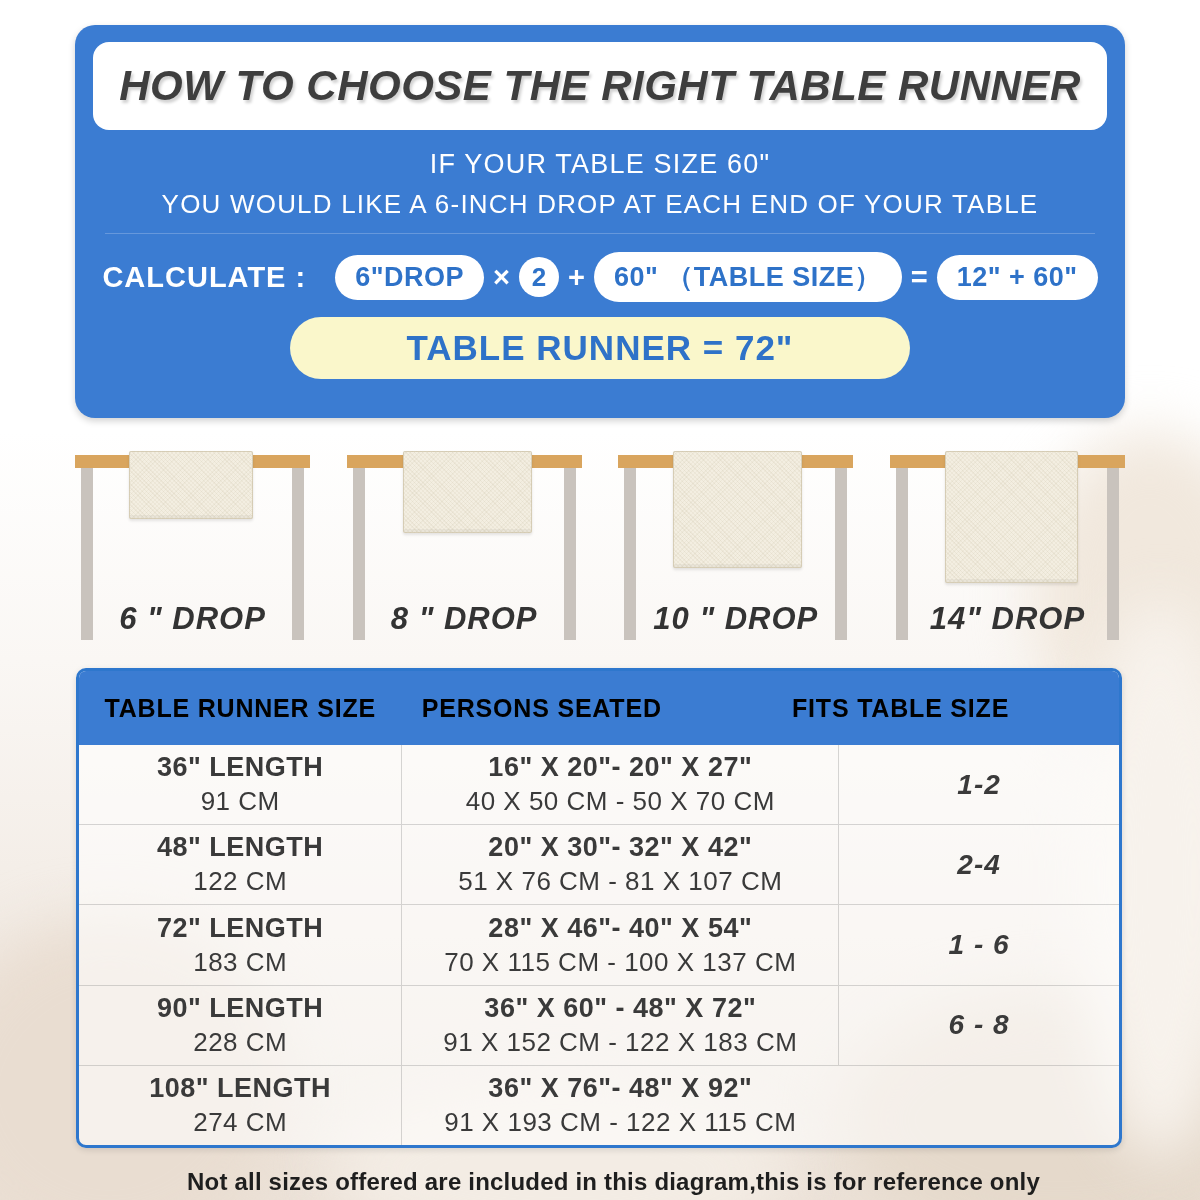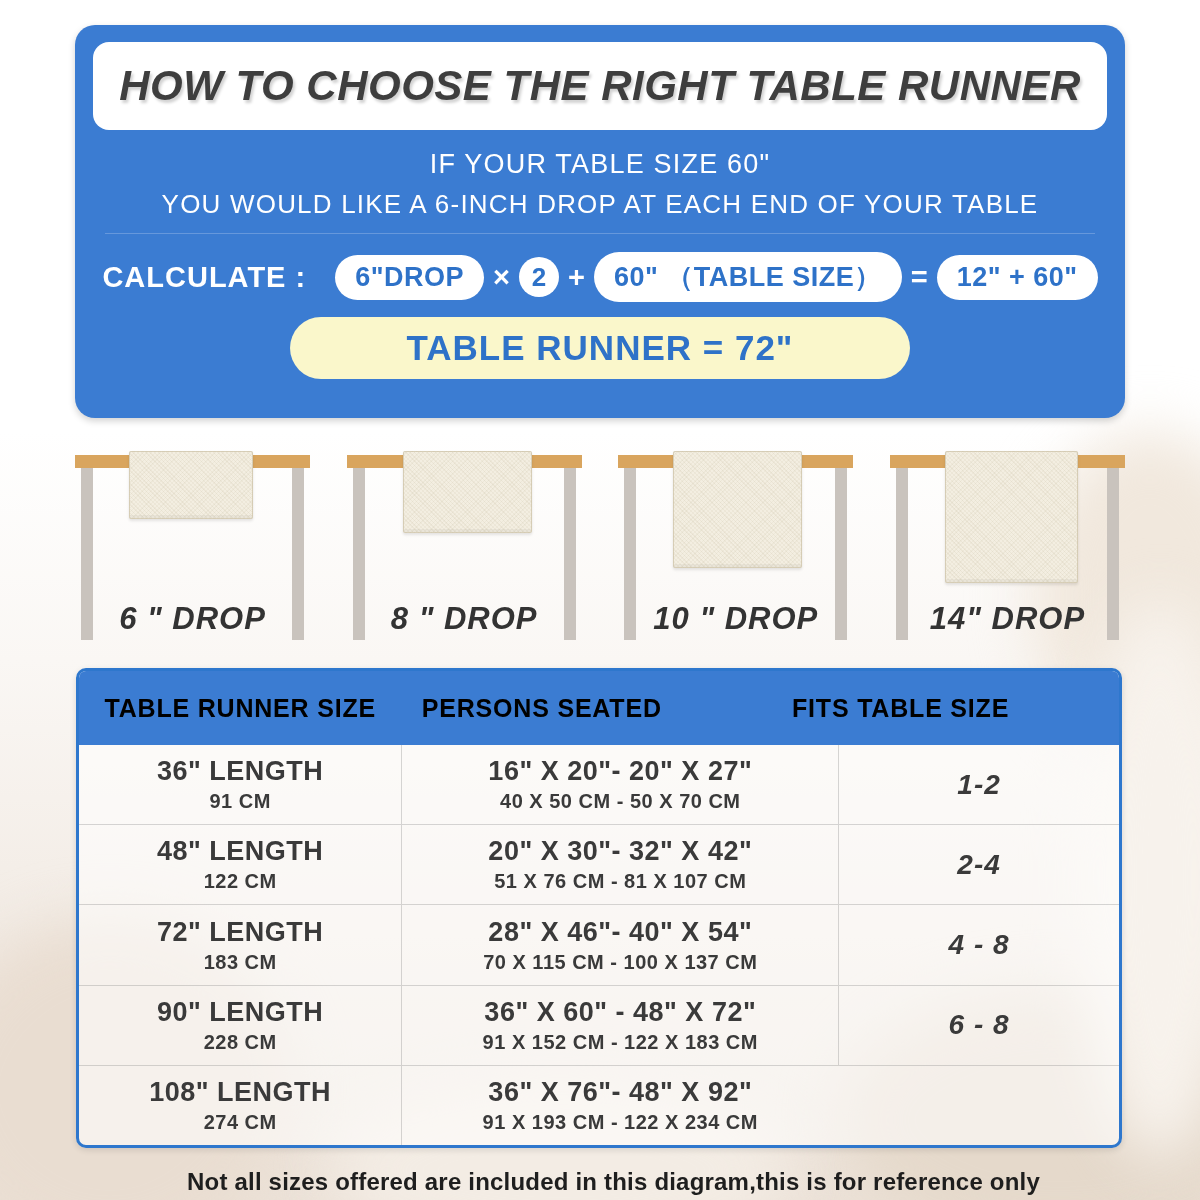--- a/index.html
+++ b/index.html
@@ -111,21 +111,21 @@
       color:#000000;font-weight:bold;font-size:25px;letter-spacing:0.8px;}
   .col-runner{width:31%;}
   .col-fits{width:42%;}
   .col-persons{width:27%;}
   .tbody{flex:1;display:flex;flex-direction:column;}
   .trow{flex:1;display:flex;}
   .trow + .trow{border-top:1px solid rgba(140,140,140,0.35);}
   .td{display:flex;flex-direction:column;align-items:center;justify-content:center;gap:3px;box-sizing:border-box;}
   .td + .td{border-left:1px solid rgba(140,140,140,0.35);}
   .cell-l1{font-size:27px;font-weight:bold;color:#3a3a3a;letter-spacing:0.5px;white-space:nowrap;}
-  .cell-l2{font-size:20px;font-weight:bold;color:#3a3a3a;letter-spacing:0.5px;white-space:nowrap;}
+  .cell-l2{font-size:26px;font-weight:normal;color:#3a3a3a;letter-spacing:0.5px;white-space:nowrap;}
   .persons-val{font-size:28px;font-weight:bold;color:#3a3a3a;letter-spacing:1px;font-style:italic;}
 
   .footer-note{
     position:absolute;left:0;top:1168px;width:100%;margin:0;text-align:center;
     font-size:24px;font-weight:bold;color:#1e1e1e;letter-spacing:0.2px;
   }
 </style>
 </head>
 <body>
 
@@ -236,21 +236,21 @@
       <div class="trow">
         <div class="td col-runner">
           <span class="cell-l1">72" LENGTH</span>
           <span class="cell-l2">183 CM</span>
         </div>
         <div class="td col-fits">
           <span class="cell-l1">28" X 46"- 40" X 54"</span>
           <span class="cell-l2">70 X 115 CM - 100 X 137 CM</span>
         </div>
         <div class="td col-persons">
-          <span class="persons-val">4 - 8</span>
+          <span class="persons-val">1 - 6</span>
         </div>
       </div>
 
       <div class="trow">
         <div class="td col-runner">
           <span class="cell-l1">90" LENGTH</span>
           <span class="cell-l2">228 CM</span>
         </div>
         <div class="td col-fits">
           <span class="cell-l1">36" X 60" - 48" X 72"</span>
@@ -261,21 +261,21 @@
         </div>
       </div>
 
       <div class="trow">
         <div class="td col-runner">
           <span class="cell-l1">108" LENGTH</span>
           <span class="cell-l2">274 CM</span>
         </div>
         <div class="td col-fits">
           <span class="cell-l1">36" X 76"- 48" X 92"</span>
-          <span class="cell-l2">91 X 193 CM - 122 X 234 CM</span>
+          <span class="cell-l2">91 X 193 CM - 122 X 115 CM</span>
         </div>
       </div>
 
     </div>
   </section>
 
   <p class="footer-note">Not all sizes offered are included in this diagram,this is for reference only</p>
 
 </div>
 

